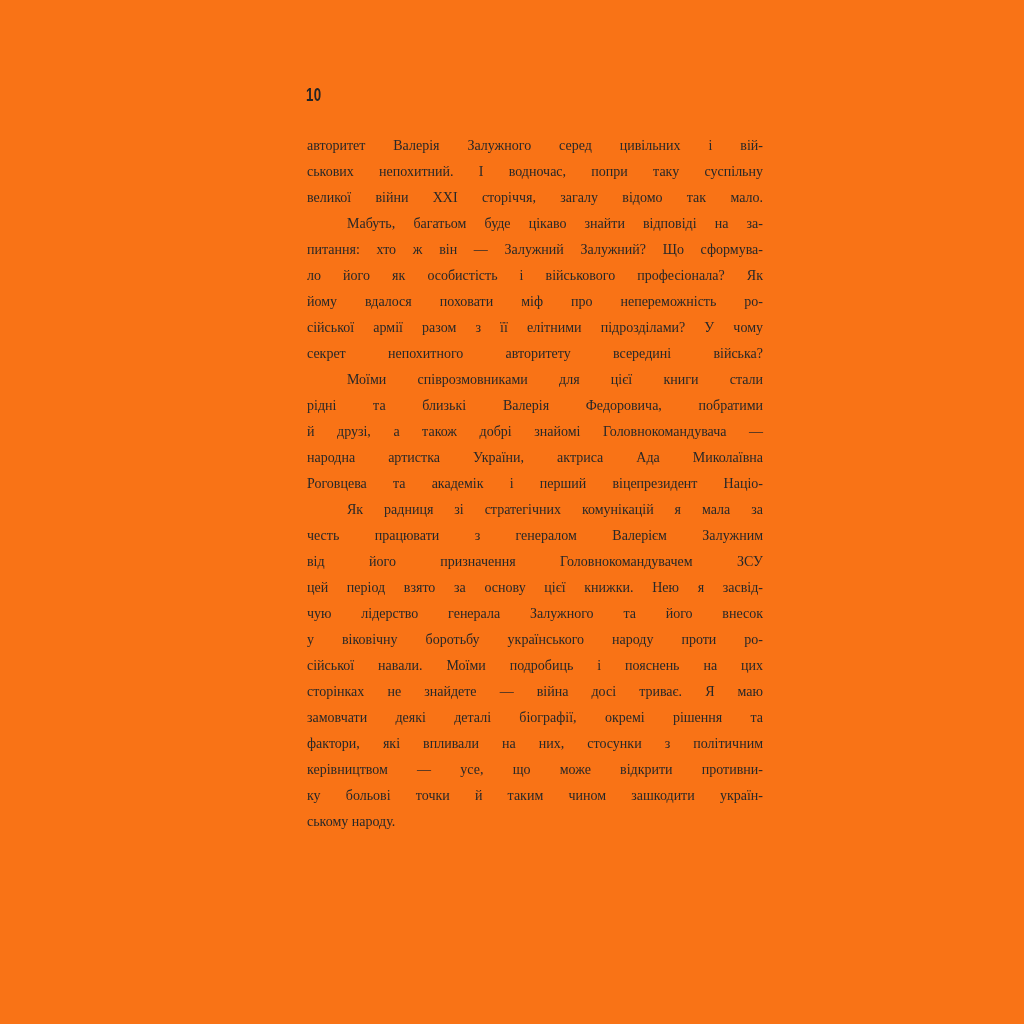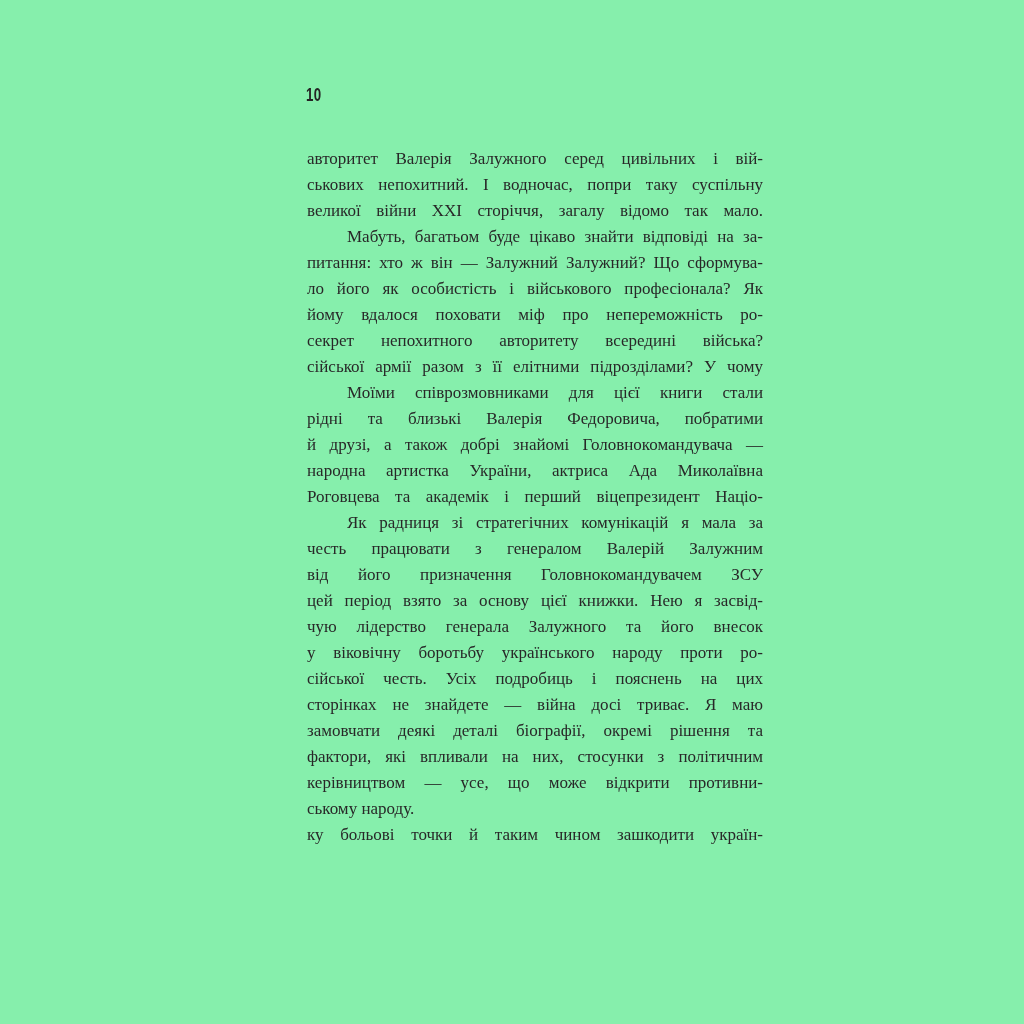--- a/index.html
+++ b/index.html
@@ -9,41 +9,41 @@
   body {
     width: 1024px;
     height: 1024px;
     background: #ffffff;
     overflow: hidden;
   }
   .book-page {
     position: relative;
     width: 1024px;
     height: 1024px;
-    background: #86efac;
+    background: #f97316;
   }
   .page-number {
     position: absolute;
     left: 306px;
     top: 84px;
     font-family: "Liberation Sans", sans-serif;
     font-weight: bold;
     font-size: 19px;
     letter-spacing: 0.5px;
     color: #242424;
     transform: scaleX(0.70);
     transform-origin: left top;
   }
   .text-block {
     position: absolute;
     left: 307px;
-    top: 146px;
+    top: 133px;
     width: 456px;
     font-family: "Liberation Serif", serif;
-    font-size: 17px;
+    font-size: 14px;
     line-height: 26px;
     color: #282828;
   }
   .paragraph {
     margin: 0;
     padding: 0;
   }
   .line {
     text-align: justify;
     text-align-last: justify;
@@ -65,39 +65,39 @@
       <div class="paragraph">
         <div class="line">авторитет Валерія Залужного серед цивільних і вій-</div>
         <div class="line">ськових непохитний. І водночас, попри таку суспільну</div>
         <div class="line">великої війни XXI сторіччя, загалу відомо так мало.</div>
       </div>
       <div class="paragraph">
         <div class="line indent">Мабуть, багатьом буде цікаво знайти відповіді на за-</div>
         <div class="line">питання: хто ж він — Залужний Залужний? Що сформува-</div>
         <div class="line">ло його як особистість і військового професіонала? Як</div>
         <div class="line">йому вдалося поховати міф про непереможність ро-</div>
+        <div class="line">сійської армії разом з її елітними підрозділами? У чому</div>
         <div class="line">секрет непохитного авторитету всередині війська?</div>
-        <div class="line">сійської армії разом з її елітними підрозділами? У чому</div>
       </div>
       <div class="paragraph">
         <div class="line indent">Моїми співрозмовниками для цієї книги стали</div>
         <div class="line">рідні та близькі Валерія Федоровича, побратими</div>
         <div class="line">й друзі, а також добрі знайомі Головнокомандувача —</div>
         <div class="line">народна артистка України, актриса Ада Миколаївна</div>
         <div class="line">Роговцева та академік і перший віцепрезидент Націо-</div>
       </div>
       <div class="paragraph">
         <div class="line indent">Як радниця зі стратегічних комунікацій я мала за</div>
-        <div class="line">честь працювати з генералом Валерій Залужним</div>
+        <div class="line">честь працювати з генералом Валерієм Залужним</div>
         <div class="line">від його призначення Головнокомандувачем ЗСУ</div>
         <div class="line">цей період взято за основу цієї книжки. Нею я засвід-</div>
         <div class="line">чую лідерство генерала Залужного та його внесок</div>
         <div class="line">у віковічну боротьбу українського народу проти ро-</div>
-        <div class="line">сійської честь. Усіх подробиць і пояснень на цих</div>
+        <div class="line">сійської навали. Моїми подробиць і пояснень на цих</div>
         <div class="line">сторінках не знайдете — війна досі триває. Я маю</div>
         <div class="line">замовчати деякі деталі біографії, окремі рішення та</div>
         <div class="line">фактори, які впливали на них, стосунки з політичним</div>
         <div class="line">керівництвом — усе, що може відкрити противни-</div>
+        <div class="line">ку больові точки й таким чином зашкодити україн-</div>
         <div class="line last-left">ському народу.</div>
-        <div class="line">ку больові точки й таким чином зашкодити україн-</div>
       </div>
     </div>
 </div>
 
 </body></html>

